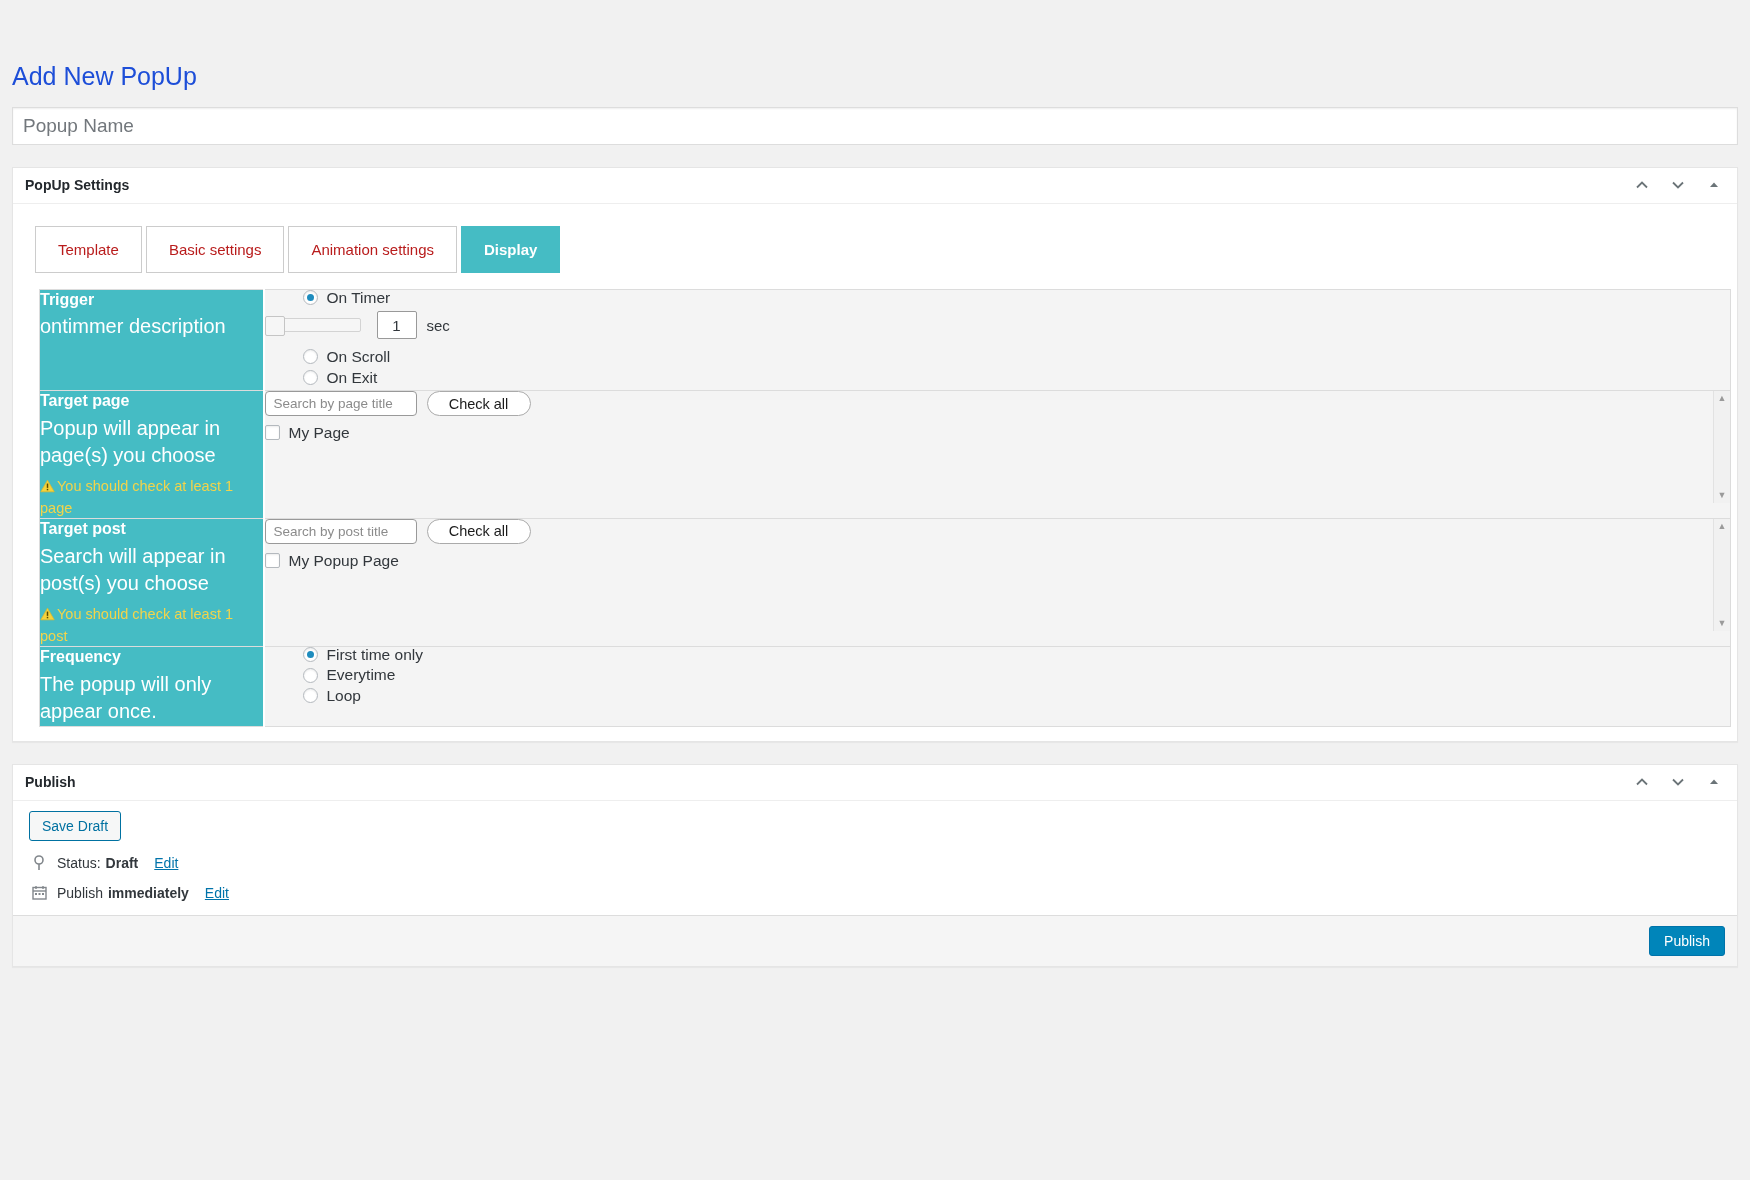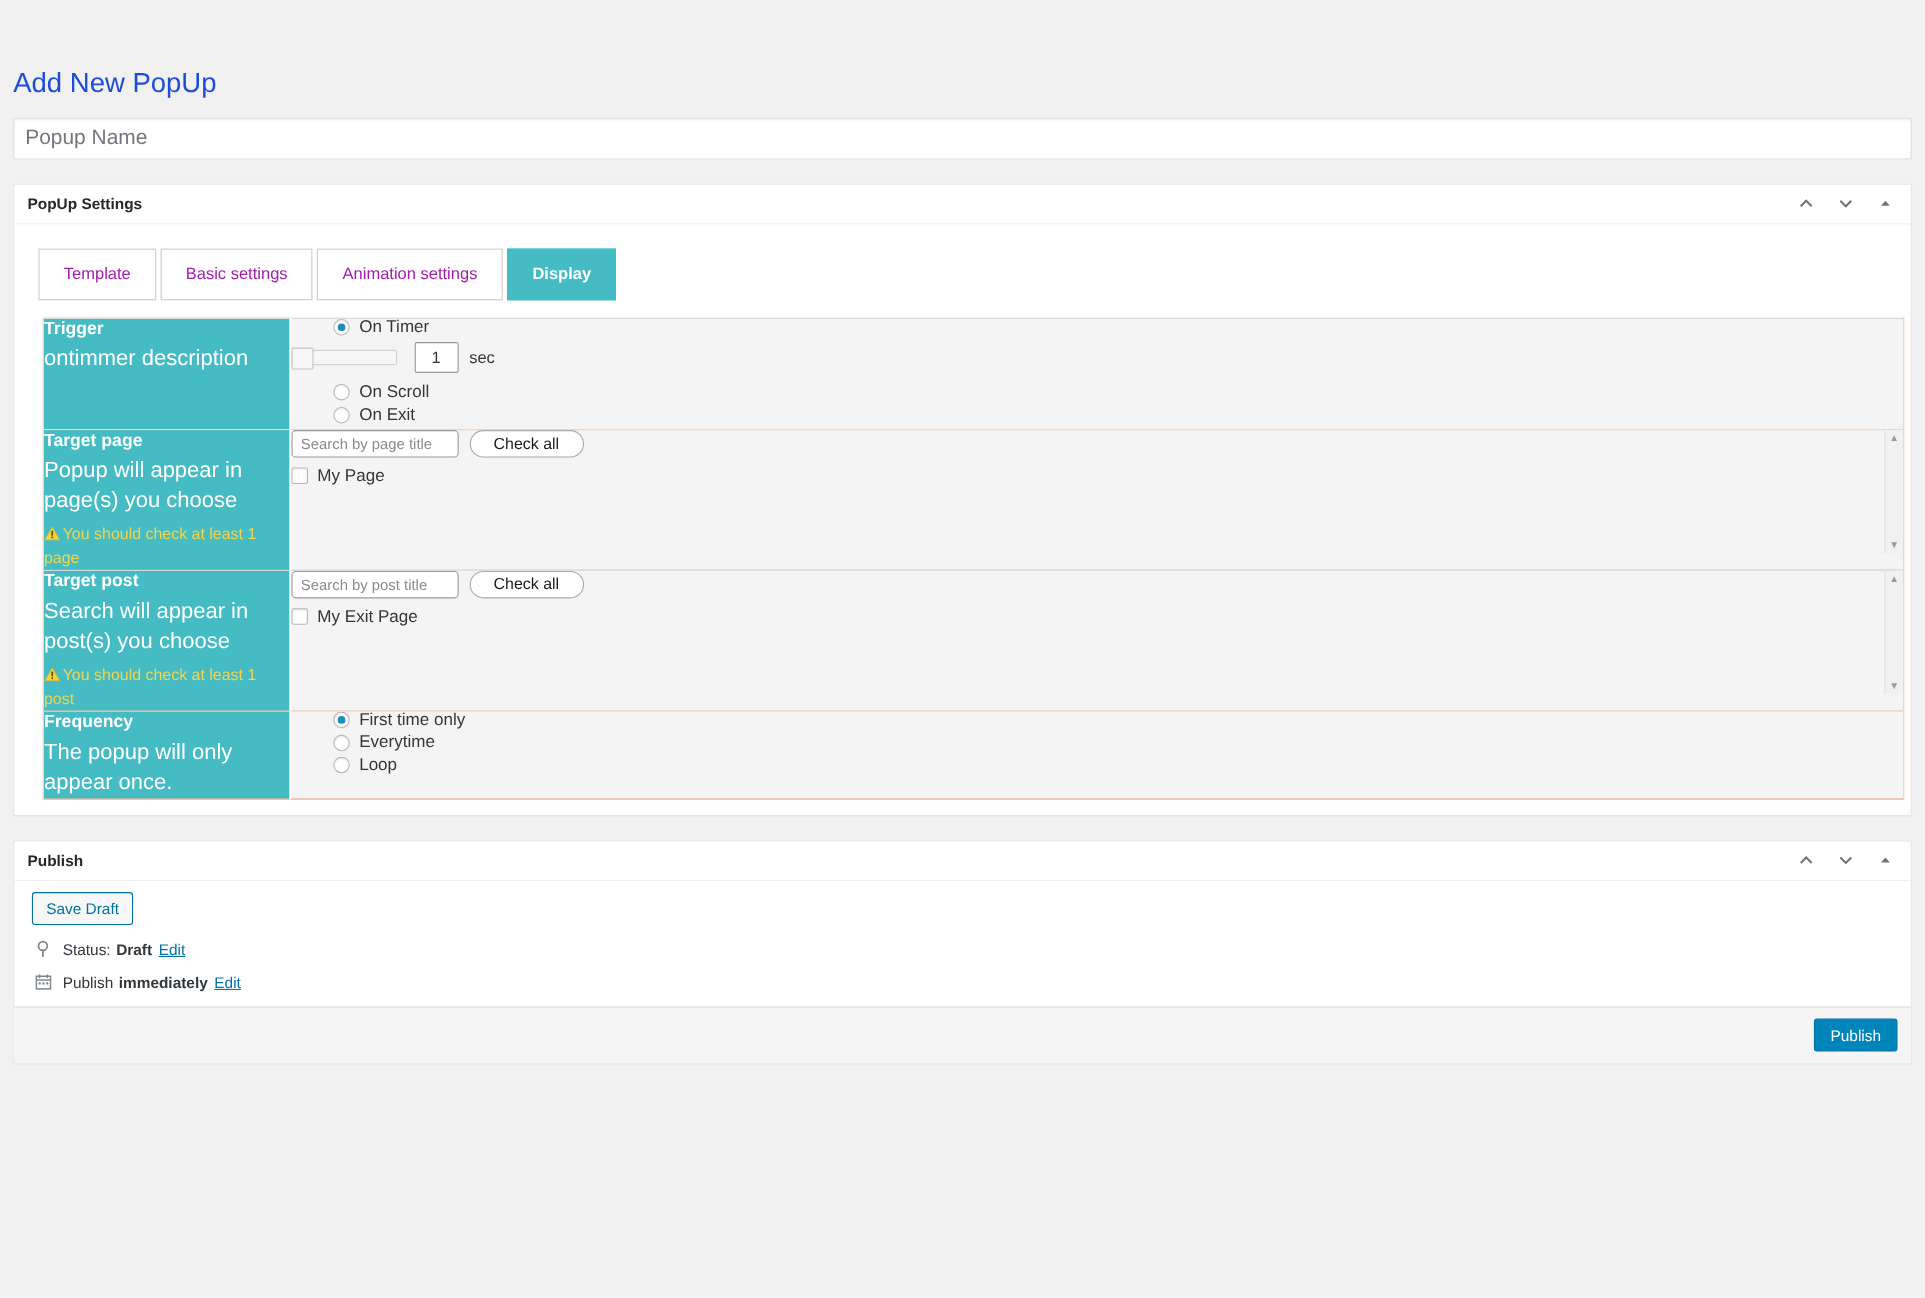--- a/index.html
+++ b/index.html
@@ -66,21 +66,21 @@
     color: #72777c;
     cursor: pointer;
   }
   .metabox-body { padding: 12px 12px 14px 12px; }
 
   
   .tabs { display: flex; gap: 4px; margin: 10px 0 16px 10px; }
   .tab {
     border: 1px solid #ccc;
     background: #fff;
-    color: #a21caf;
+    color: #b91c1c;
     font-size: 15px;
     padding: 0 22px;
     height: 47px;
     line-height: 45px;
     cursor: pointer;
     white-space: nowrap;
     font-family: "Liberation Sans", sans-serif;
   }
   .tab.active {
     background: #45bcc4;
@@ -259,21 +259,21 @@
   }
   .misc-icon {
     width: 20px; margin-right: 8px;
     color: #82878c;
     display: flex; align-items: center; justify-content: center;
   }
   .misc-row b { font-weight: bold; }
   .edit-link {
     color: #0073aa;
     text-decoration: underline;
-    margin-left: 6px;
+    margin-left: 16px;
     cursor: pointer;
   }
   .publish-footer {
     border-top: 1px solid #ddd;
     background: #f5f5f5;
     padding: 10px 12px;
     display: flex;
     justify-content: flex-end;
   }
   .publish-btn {
@@ -409,21 +409,21 @@
           </td>
           <td class="fld-cell">
             <div class="list-wrap postlist">
               <div class="list-inner">
                 <div class="list-tools">
                   <input class="search-input" type="text" placeholder="Search by post title" style="">
                   <button class="check-all">Check all</button>
                 </div>
                 <div class="check-row">
                   <span class="checkbox"></span>
-                  <span class="check-label">My Exit Page</span>
+                  <span class="check-label">My Popup Page</span>
                 </div>
               </div>
               <div class="scrollbar">
                 <span class="sb-arrow">▲</span>
                 <span class="sb-arrow">▼</span>
               </div>
             </div>
           </td>
         </tr>
 

